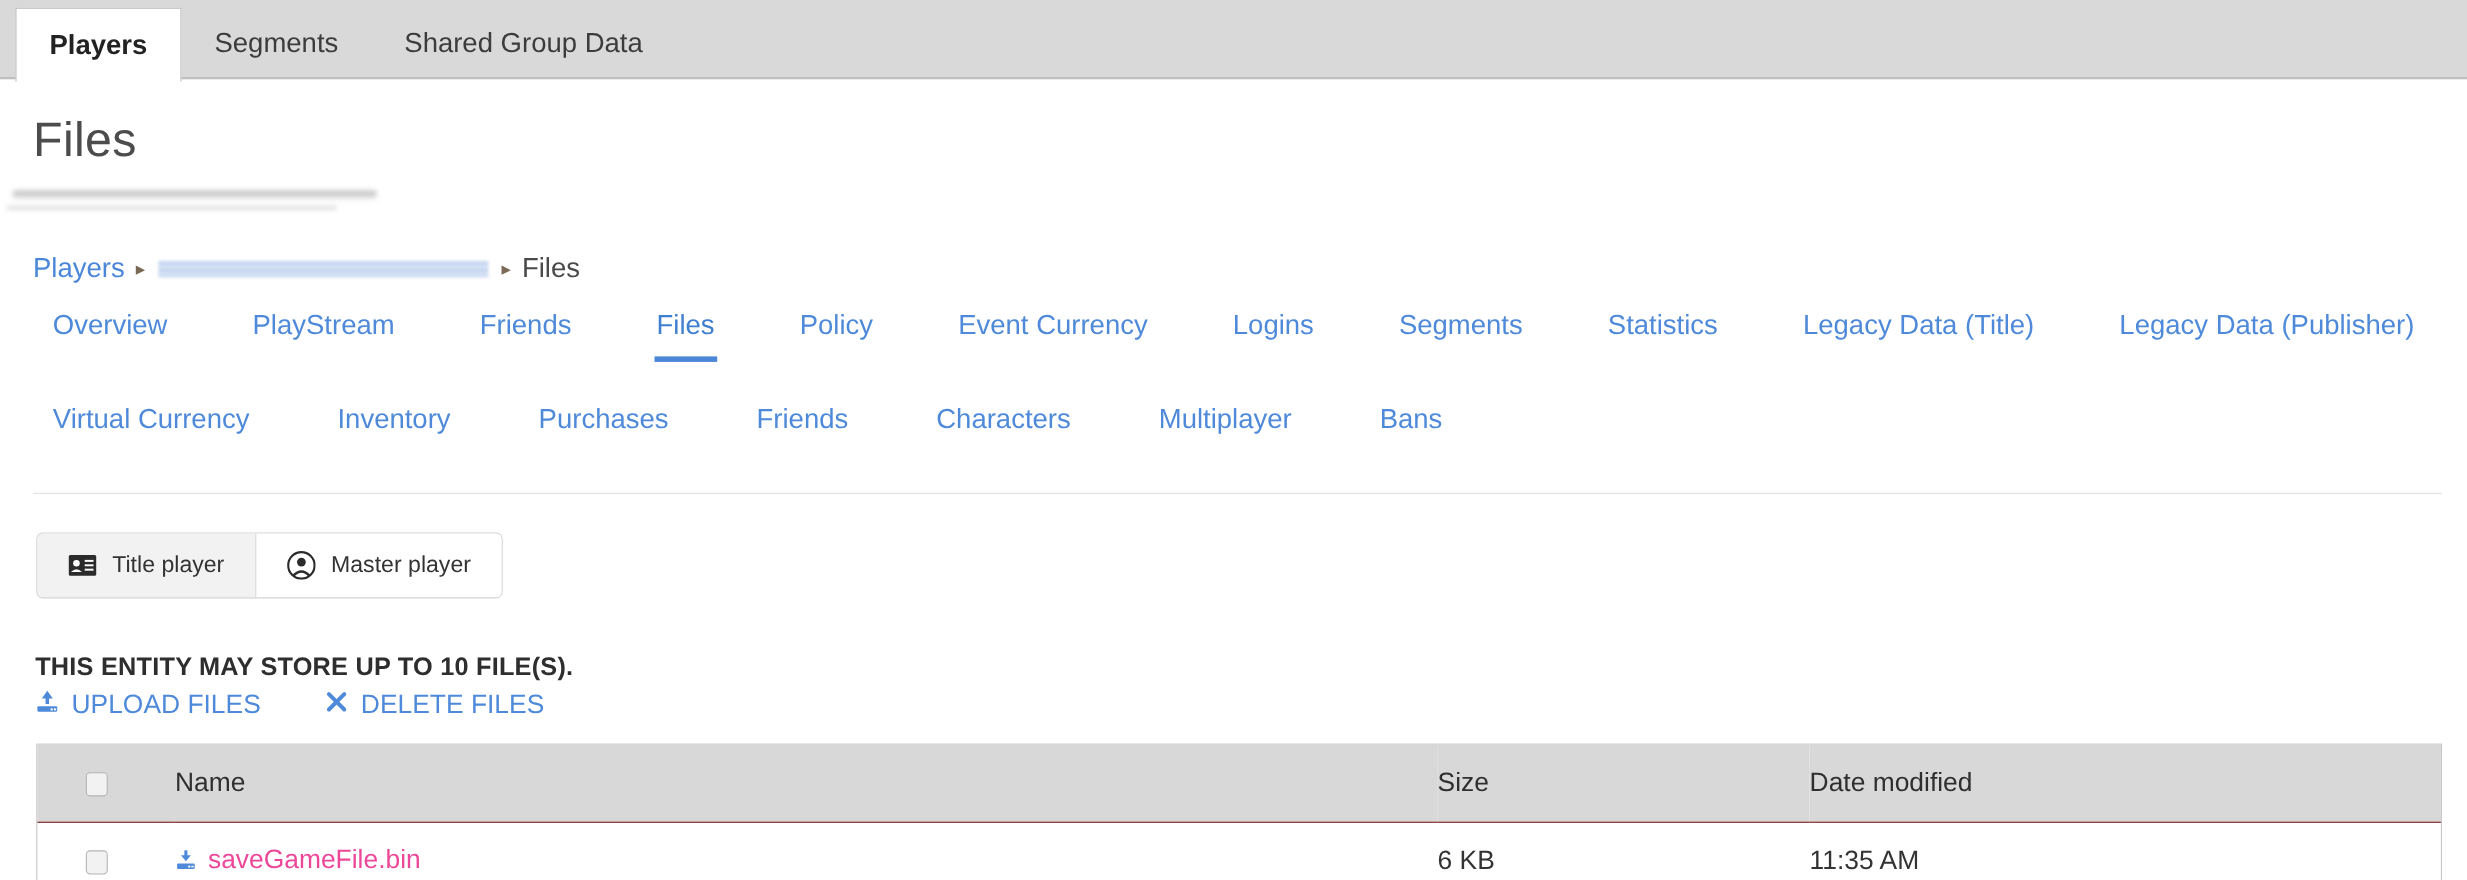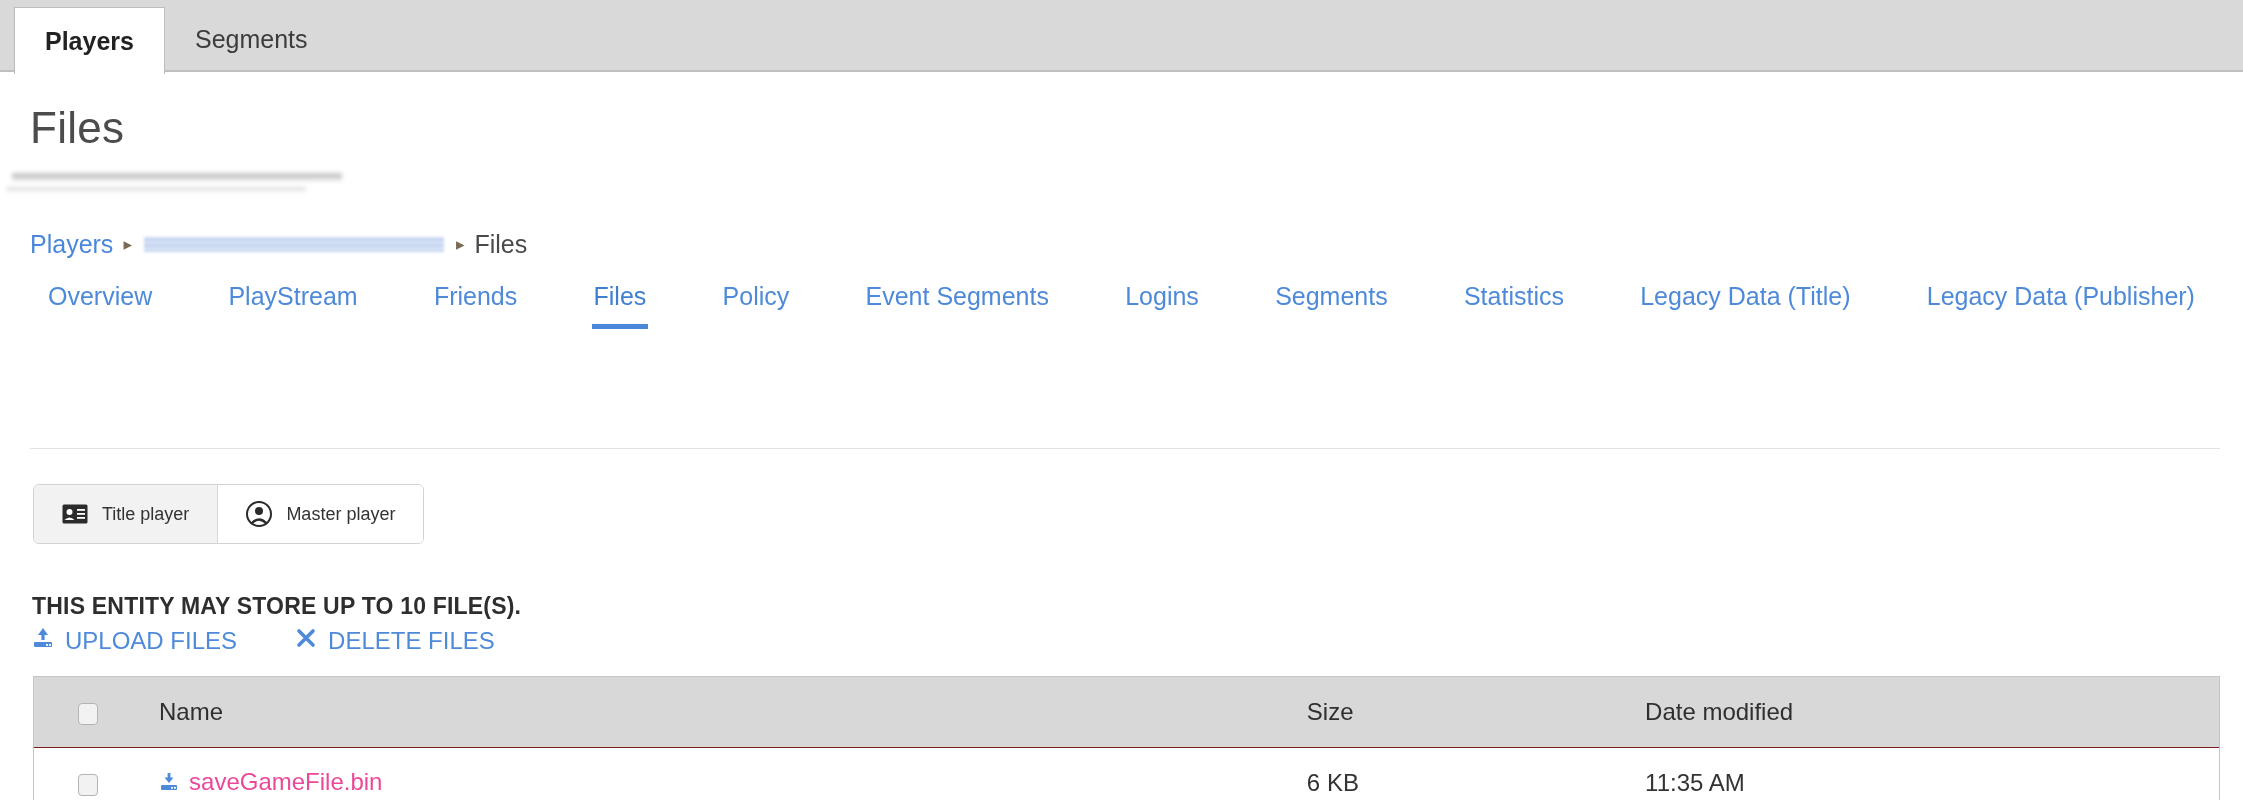--- a/index.html
+++ b/index.html
@@ -189,21 +189,21 @@
     border: 1px solid #d2d2d2;
     border-radius: 6px;
     overflow: hidden;
     background: #ffffff;
   }
   .toggle-btn {
     display: flex;
     align-items: center;
     gap: 14px;
     padding: 16px 28px;
-    font-size: 18px;
+    font-size: 21px;
     color: #333333;
     cursor: pointer;
     background: #ffffff;
   }
   .toggle-btn.selected {
     background: #f2f2f2;
   }
   .toggle-btn + .toggle-btn {
     border-left: 1px solid #d8d8d8;
   }
@@ -318,20 +318,23 @@
 <body>
 
 <div class="tabstrip">
   <div class="tabstrip-inner">
     <div class="tab active">
       <span>Players</span>
     </div>
     <div class="tab">
       <span>Segments</span>
     </div>
+    <div class="tab">
+      <span>Shared Group Data</span>
+    </div>
   </div>
 </div>
 
 <div class="page-title">Files</div>
 <div class="redacted-title-bar"></div>
 <div class="redacted-title-bar2"></div>
 
 <div class="breadcrumb">
   <span class="crumb-link">Players</span>
   <span class="crumb-sep">▸</span>
@@ -340,26 +343,35 @@
   <span class="crumb-current">Files</span>
 </div>
 
 <div class="subnav">
   <div class="subnav-row row1">
     <div class="subnav-item"><span>Overview</span></div>
     <div class="subnav-item"><span>PlayStream</span></div>
     <div class="subnav-item"><span>Friends</span></div>
     <div class="subnav-item active"><span>Files</span></div>
     <div class="subnav-item"><span>Policy</span></div>
-    <div class="subnav-item"><span>Event Segments</span></div>
+    <div class="subnav-item"><span>Event Currency</span></div>
     <div class="subnav-item"><span>Logins</span></div>
     <div class="subnav-item"><span>Segments</span></div>
     <div class="subnav-item"><span>Statistics</span></div>
     <div class="subnav-item"><span>Legacy Data (Title)</span></div>
     <div class="subnav-item"><span>Legacy Data (Publisher)</span></div>
+  </div>
+  <div class="subnav-row row2">
+    <div class="subnav-item"><span>Virtual Currency</span></div>
+    <div class="subnav-item"><span>Inventory</span></div>
+    <div class="subnav-item"><span>Purchases</span></div>
+    <div class="subnav-item"><span>Friends</span></div>
+    <div class="subnav-item"><span>Characters</span></div>
+    <div class="subnav-item"><span>Multiplayer</span></div>
+    <div class="subnav-item"><span>Bans</span></div>
   </div>
 </div>
 <div class="subnav-divider"></div>
 
 <div class="player-toggle">
   <div class="toggle-btn selected">
     <span class="toggle-icon">
       <svg width="26" height="20" viewBox="0 0 26 20">
         <rect x="0.5" y="0.5" width="25" height="19" rx="1.5" fill="#2b2b2b"></rect>
         <circle cx="7.5" cy="8" r="3" fill="#ffffff"></circle>

